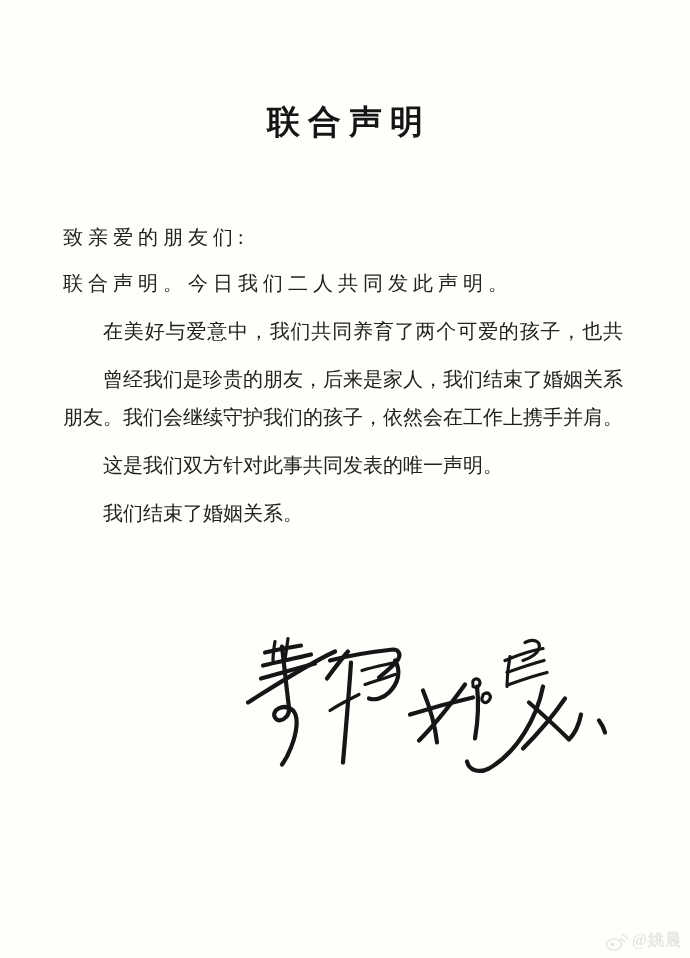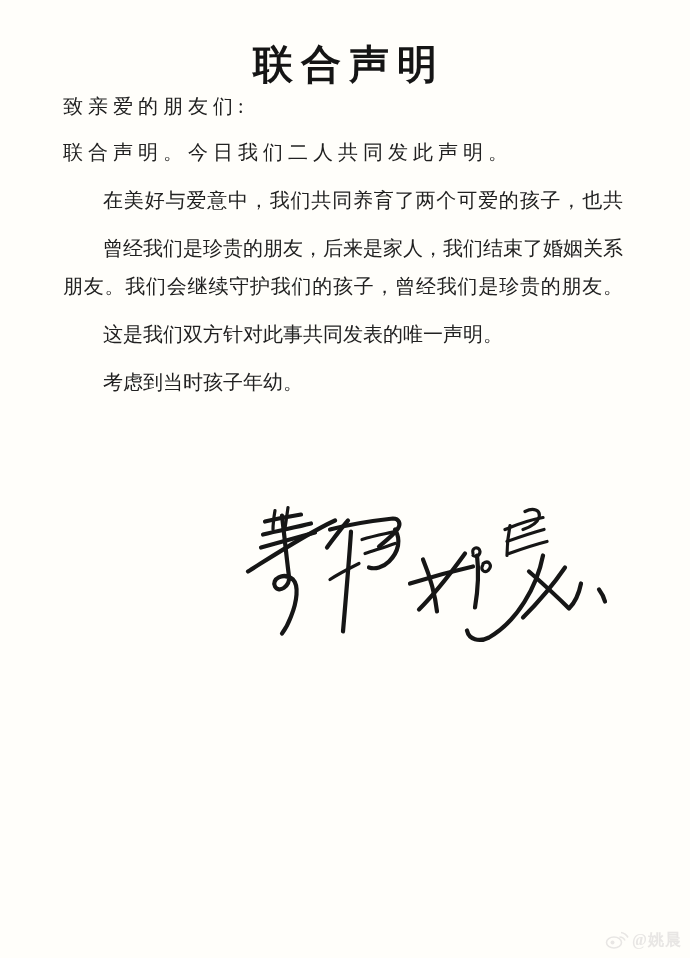--- a/index.html
+++ b/index.html
@@ -10,35 +10,36 @@
     color:#1e1e1e;
     overflow:hidden;
   }
   .page{
     position:relative;
     width:690px;height:958px;
     background:#fffefa;
   }
   .doc-title{
     margin:0;
-    padding-top:43px;
+    padding-top:100px;
     padding-left:8px; 
     text-align:center;
-    font-size:40px;
+    font-size:33px;
     line-height:44px;
     font-weight:700;
     letter-spacing:8px;
     color:#151515;
   }
   .content{
     padding:0 67px 0 63px;
     font-size:20px;
     color:#212121;
   }
   .salutation{
+    margin-top:74px;
     margin-bottom:8px;
     line-height:38px;
     letter-spacing:5px;
   }
   .paragraph{margin:0 0 10px 0;}
   .line{
     display:block;
     line-height:38px;
     letter-spacing:0;
     white-space:nowrap;
@@ -65,21 +66,21 @@
     stroke-width:4.2;
     stroke-linecap:round;
     stroke-linejoin:round;
   }
   .sig-stroke.thin{stroke-width:3.2;}
   .watermark{
     position:absolute;
     right:8px;
     bottom:7px;
     display:flex;
-    align-items:flex-start;
+    align-items:flex-end;
     gap:3px;
     color:#e8e6e4;
     font-size:16px;
     font-weight:700;
     letter-spacing:1px;
     user-select:none;
   }
   .watermark svg{display:block;}
   .wm-stroke{fill:none;stroke:#e8e6e4;stroke-width:1.6;}
   .wm-fill{fill:#e8e6e4;}
@@ -98,29 +99,29 @@
     <div class="paragraph">
       <span class="line ls5">联合声明。今日我们二人共同发此声明。</span>
     </div>
 
     <div class="paragraph">
       <span class="line full first">在美好与爱意中，我们共同养育了两个可爱的孩子，也共</span>
     </div>
 
     <div class="paragraph">
       <span class="line full first">曾经我们是珍贵的朋友，后来是家人，我们结束了婚姻关系</span>
-      <span class="line full">朋友。我们会继续守护我们的孩子，曾经我们是珍贵的朋友。</span>
+      <span class="line full">朋友。我们会继续守护我们的孩子，依然会在工作上携手并肩。</span>
     </div>
 
     <div class="paragraph">
       <span class="line first">这是我们双方针对此事共同发表的唯一声明。</span>
     </div>
 
     <div class="paragraph">
-      <span class="line first">考虑到当时孩子年幼。</span>
+      <span class="line first">我们结束了婚姻关系。</span>
     </div>
 
     <div class="signature-block">
       <svg width="392" height="186" viewBox="0 0 392 185" xmlns="http://www.w3.org/2000/svg">
         <g aria-label="曹郁">
           <path class="sig-stroke" d="M21,100 C45,85 80,62 108,49"></path>
           <path class="sig-stroke thin" d="M48,39 C47,45 46,52 46,58"></path>
           <path class="sig-stroke thin" d="M61,36 C60,43 59,50 58,57"></path>
           <path class="sig-stroke" d="M38,50 C50,47 62,45 74,43"></path>
           <path class="sig-stroke" d="M36,63 C52,59 68,56 84,52"></path>

